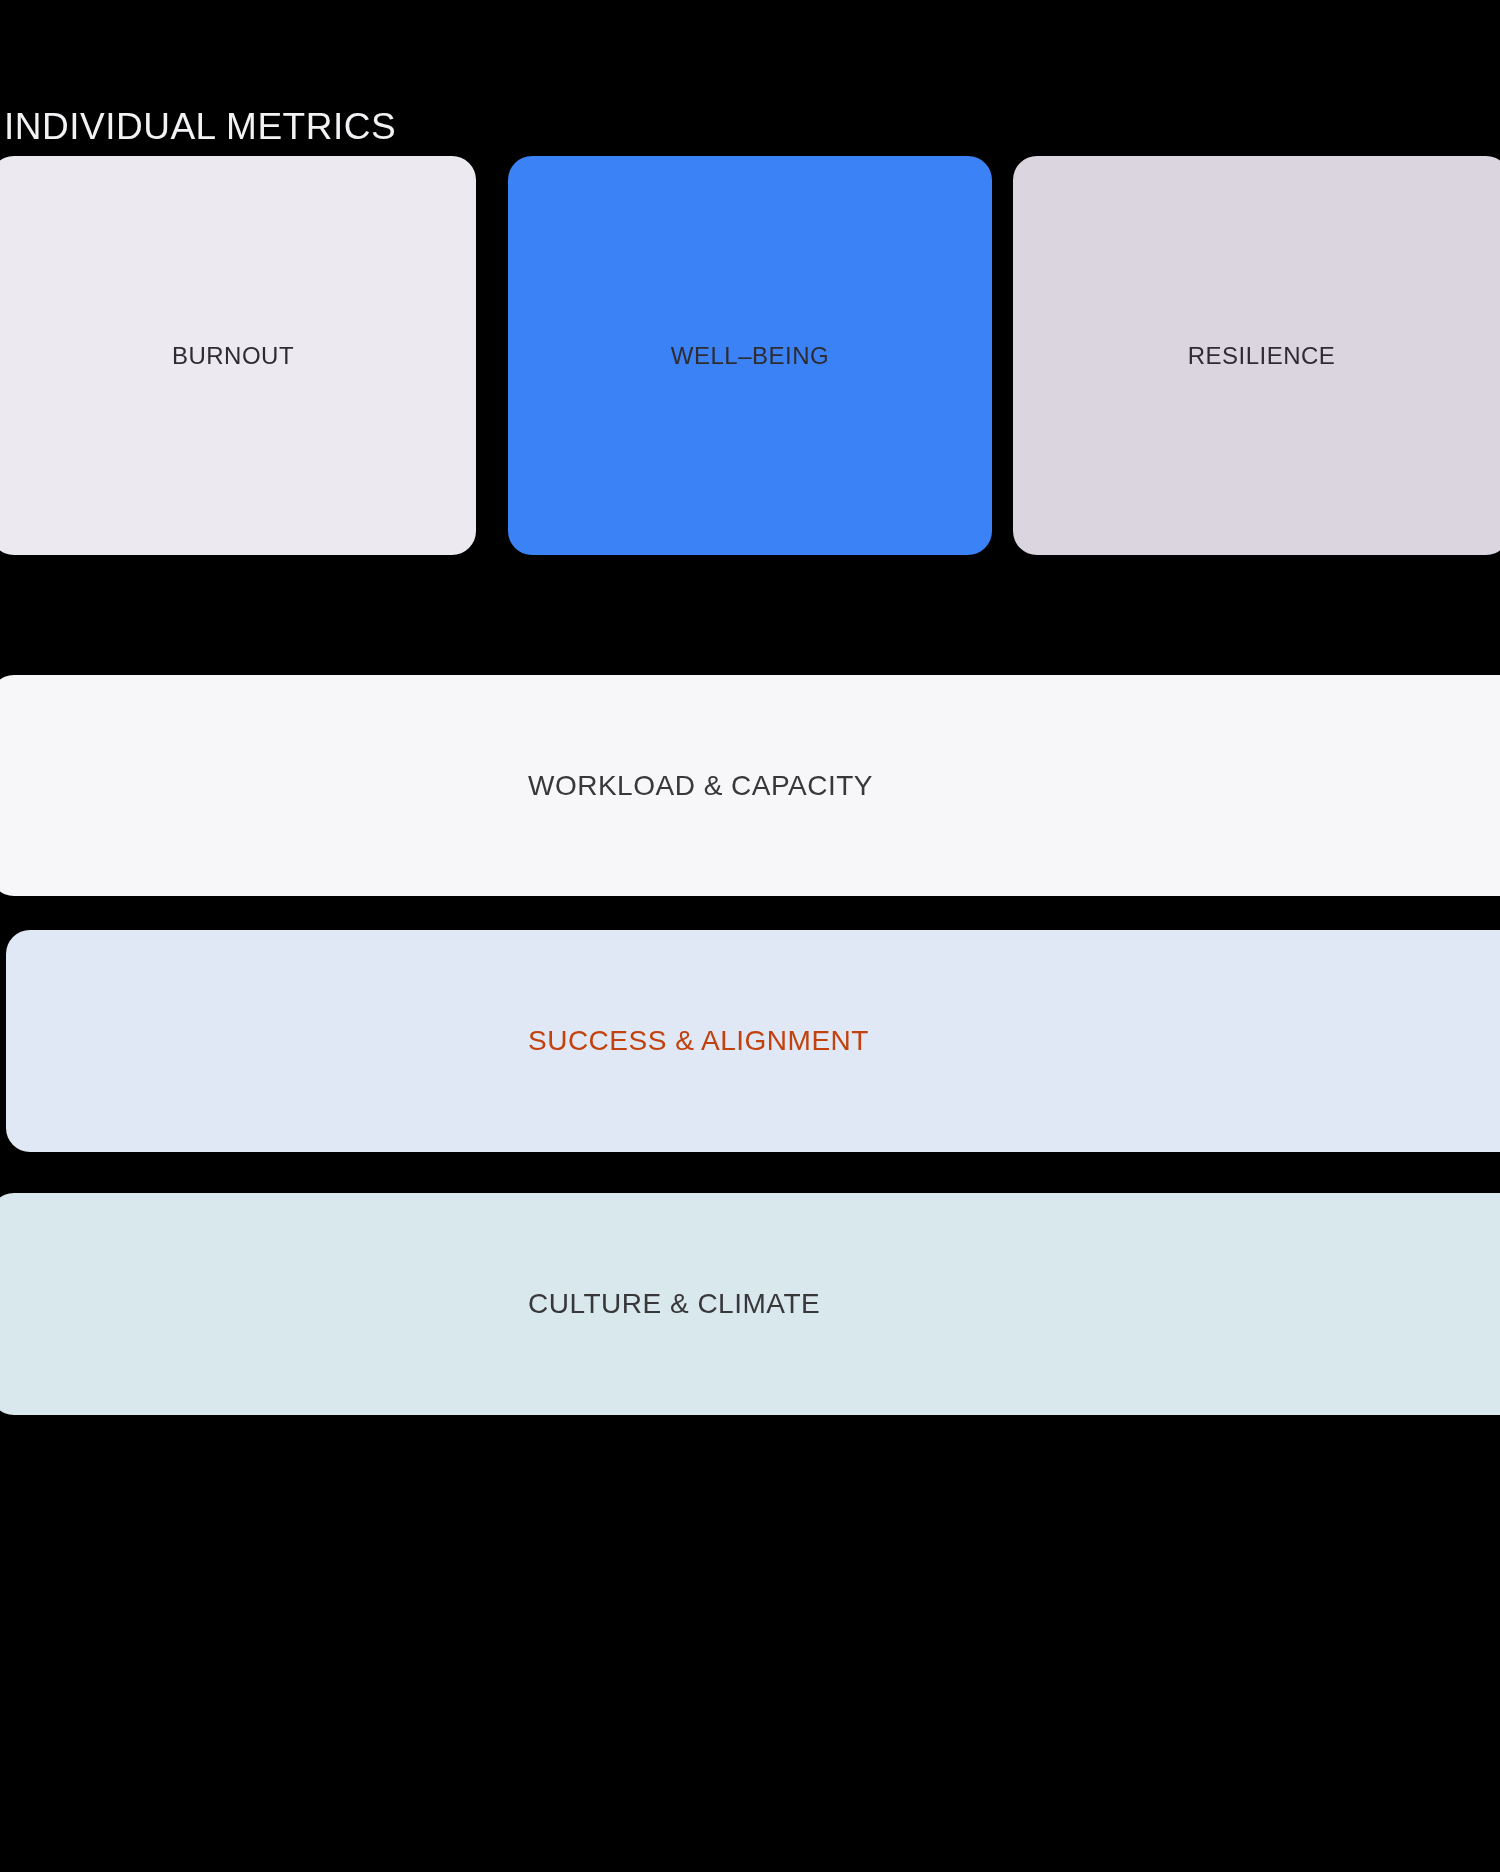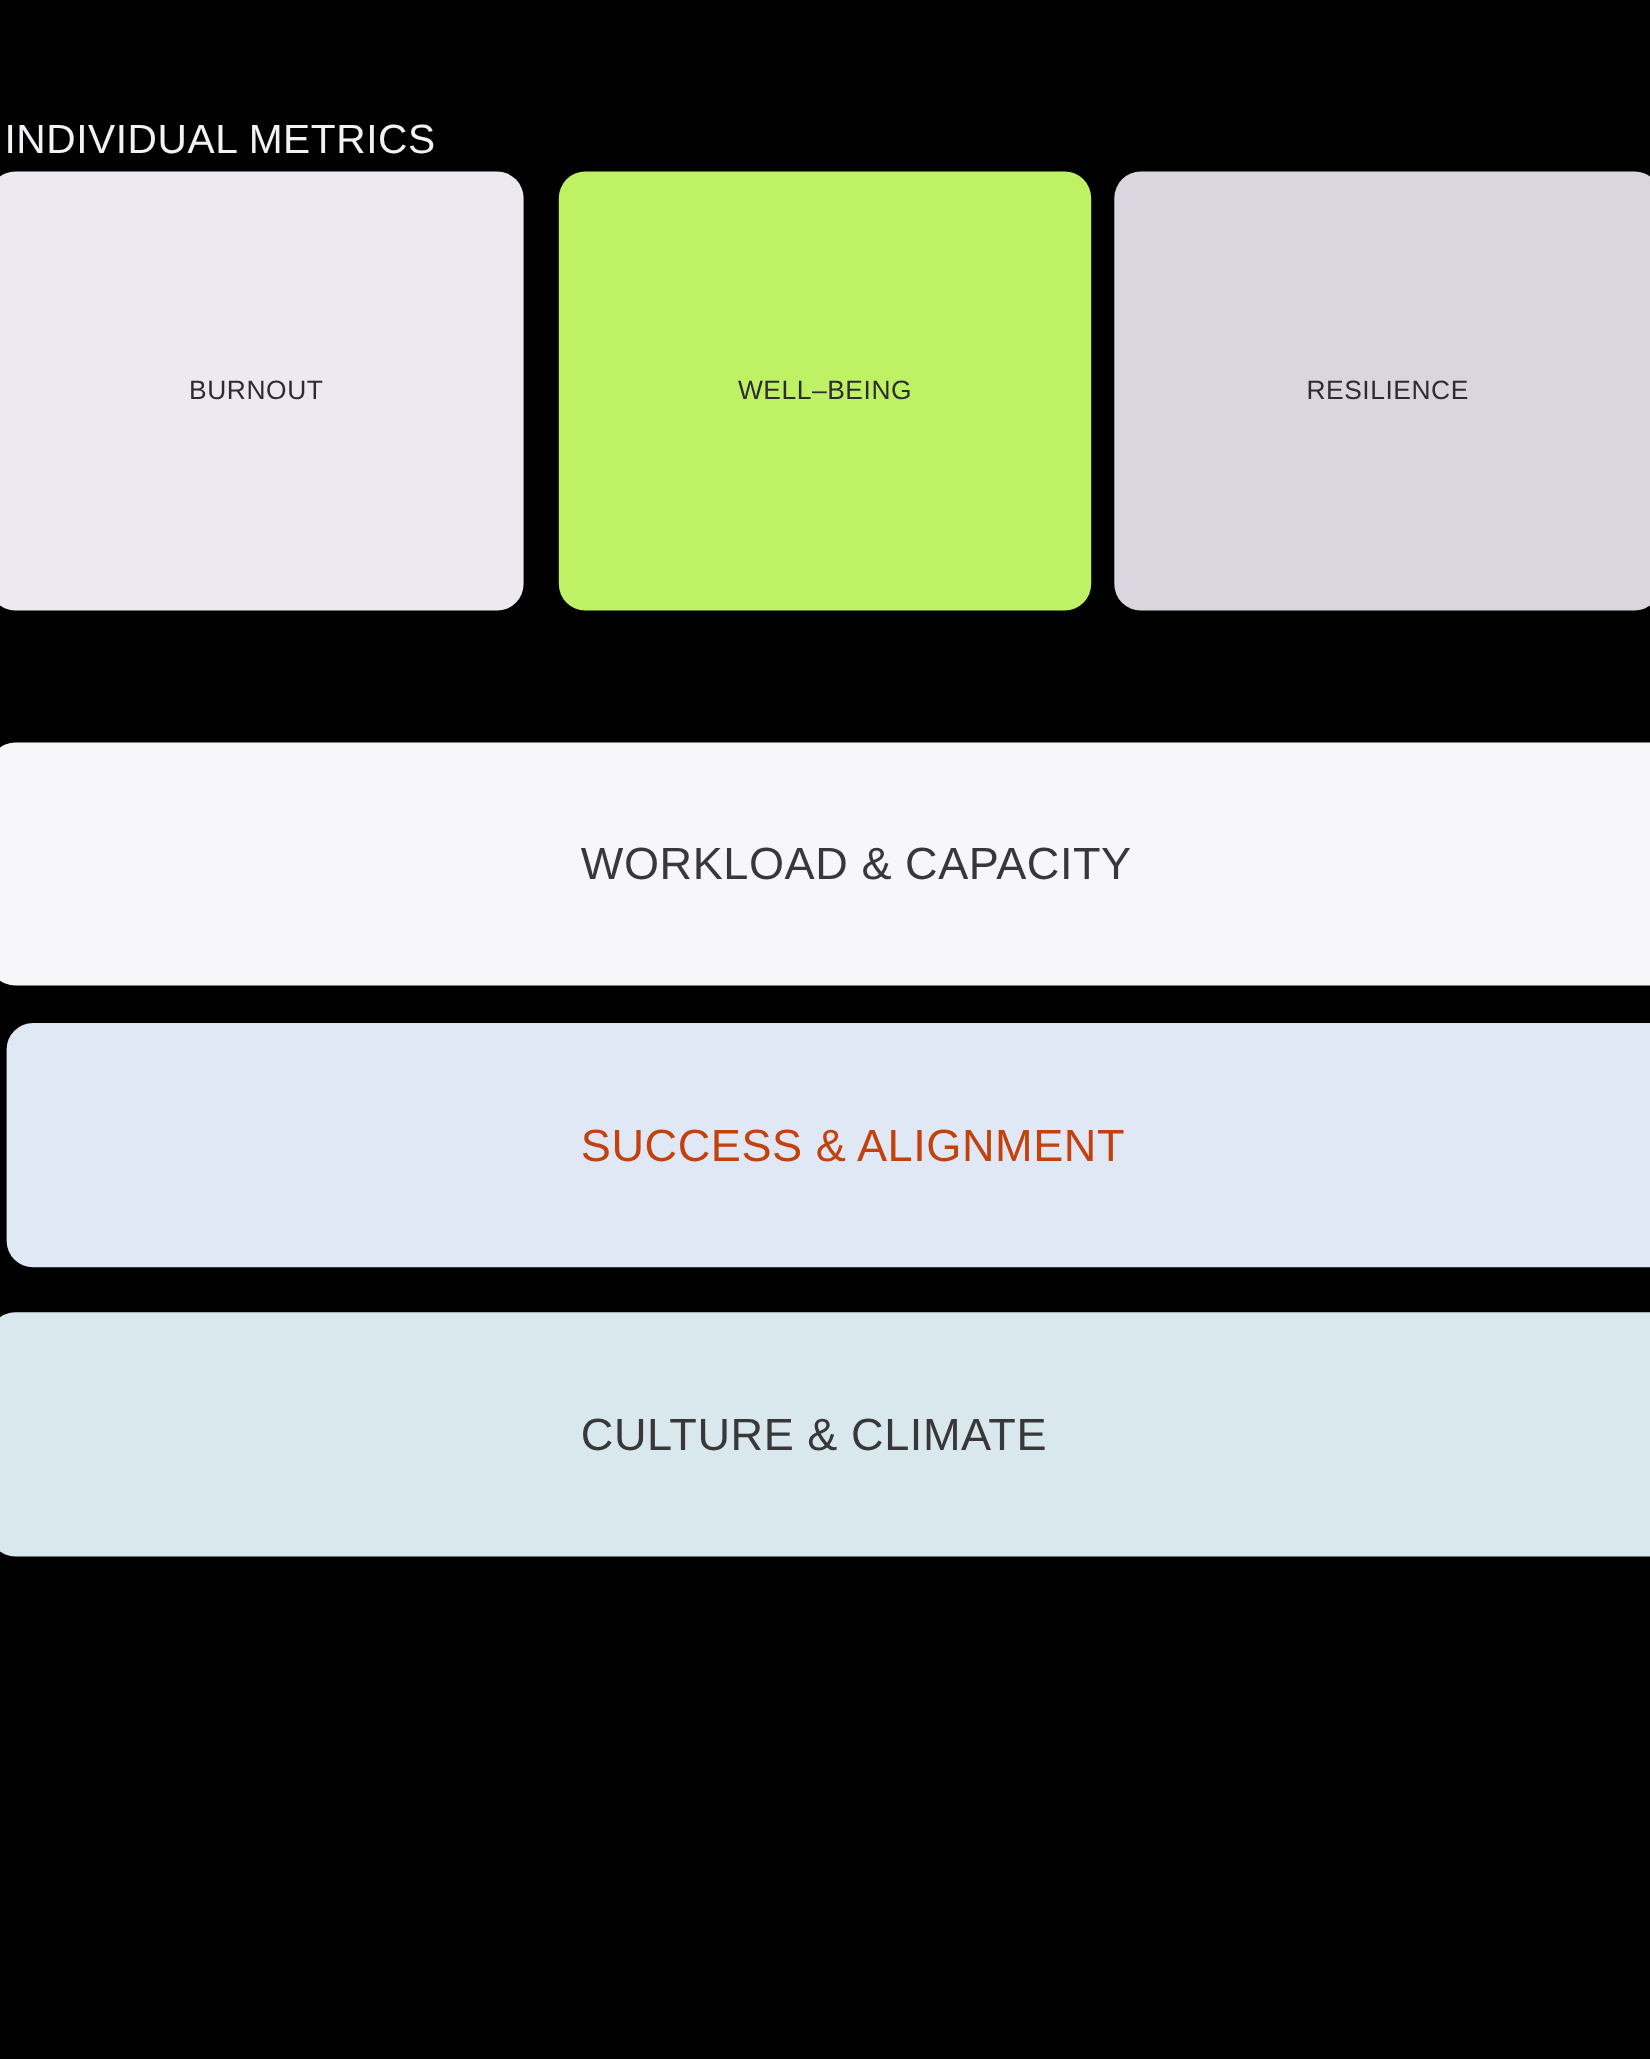--- a/index.html
+++ b/index.html
@@ -57,39 +57,39 @@
     display: flex;
     align-items: center;
     justify-content: flex-start;
   }
   #row-workload { top: 675px; left: -10px; width: 1480px; height: 221px; padding-left: 538px; }
   #row-success  { top: 930px; left: 6px;   width: 1464px; height: 222px; padding-left: 522px; }
   #row-culture  { top: 1193px; left: -10px; width: 1480px; height: 222px; padding-left: 538px; }
 
   .metric-row .row-label {
     color: #38383A;
-    font-size: 41px;
+    font-size: 28px;
     line-height: 1;
     letter-spacing: 0.5px;
     white-space: nowrap;
     text-align: center;
   }
 </style>
 </head>
 <body style="background: rgb(0, 0, 0);">
 
 <div class="stage">
 
   <div id="heading-individual" class="section-heading" style="color: rgb(243, 241, 244); margin-top: 31px;">INDIVIDUAL METRICS</div>
 
   <div id="card-burnout" class="metric-card" style="background-color: rgb(236, 233, 240);">
     <span class="card-label" style="color: rgb(46, 44, 49);">BURNOUT</span>
   </div>
 
-  <div id="card-wellbeing" class="metric-card" style="background-color: #bef264;">
+  <div id="card-wellbeing" class="metric-card" style="background-color: #3b82f6;">
     <span class="card-label" style="color: rgb(46, 44, 49);">WELL–BEING</span>
   </div>
 
   <div id="card-resilience" class="metric-card" style="background-color: rgb(218, 213, 223);">
     <span class="card-label" style="color: rgb(46, 44, 49);">RESILIENCE</span>
   </div>
 
 
   <div id="row-workload" class="metric-row" style="background-color: rgb(247, 247, 249);">
     <span class="row-label" style="color: rgb(56, 56, 58);">WORKLOAD &amp; CAPACITY</span>

